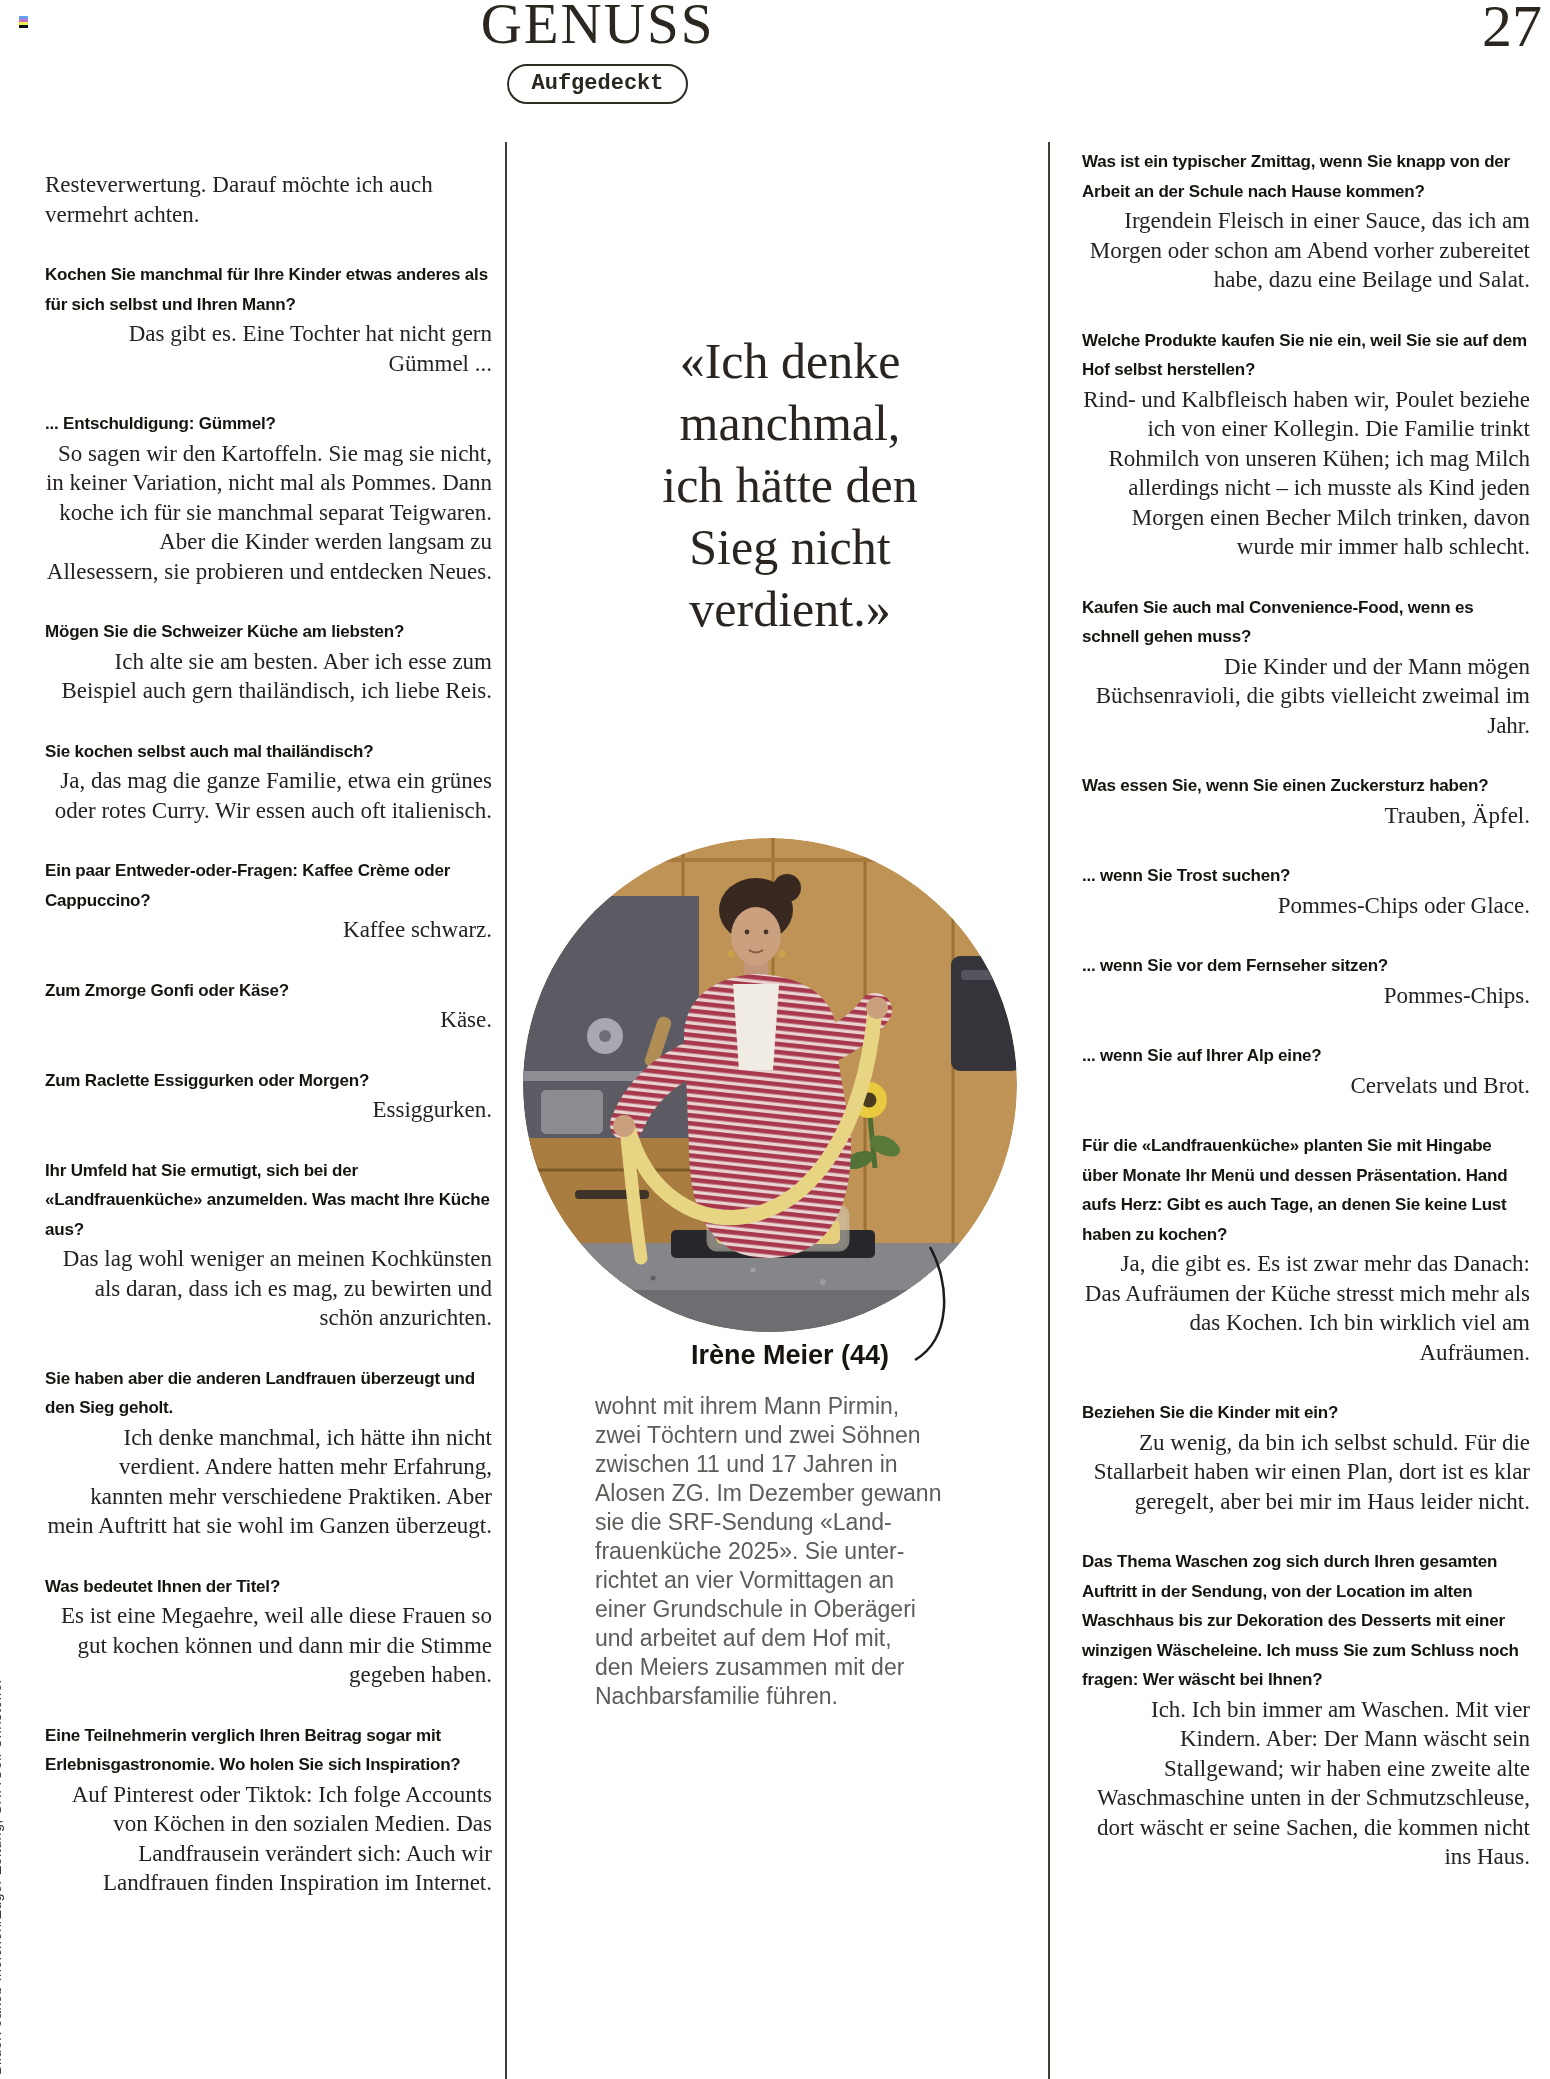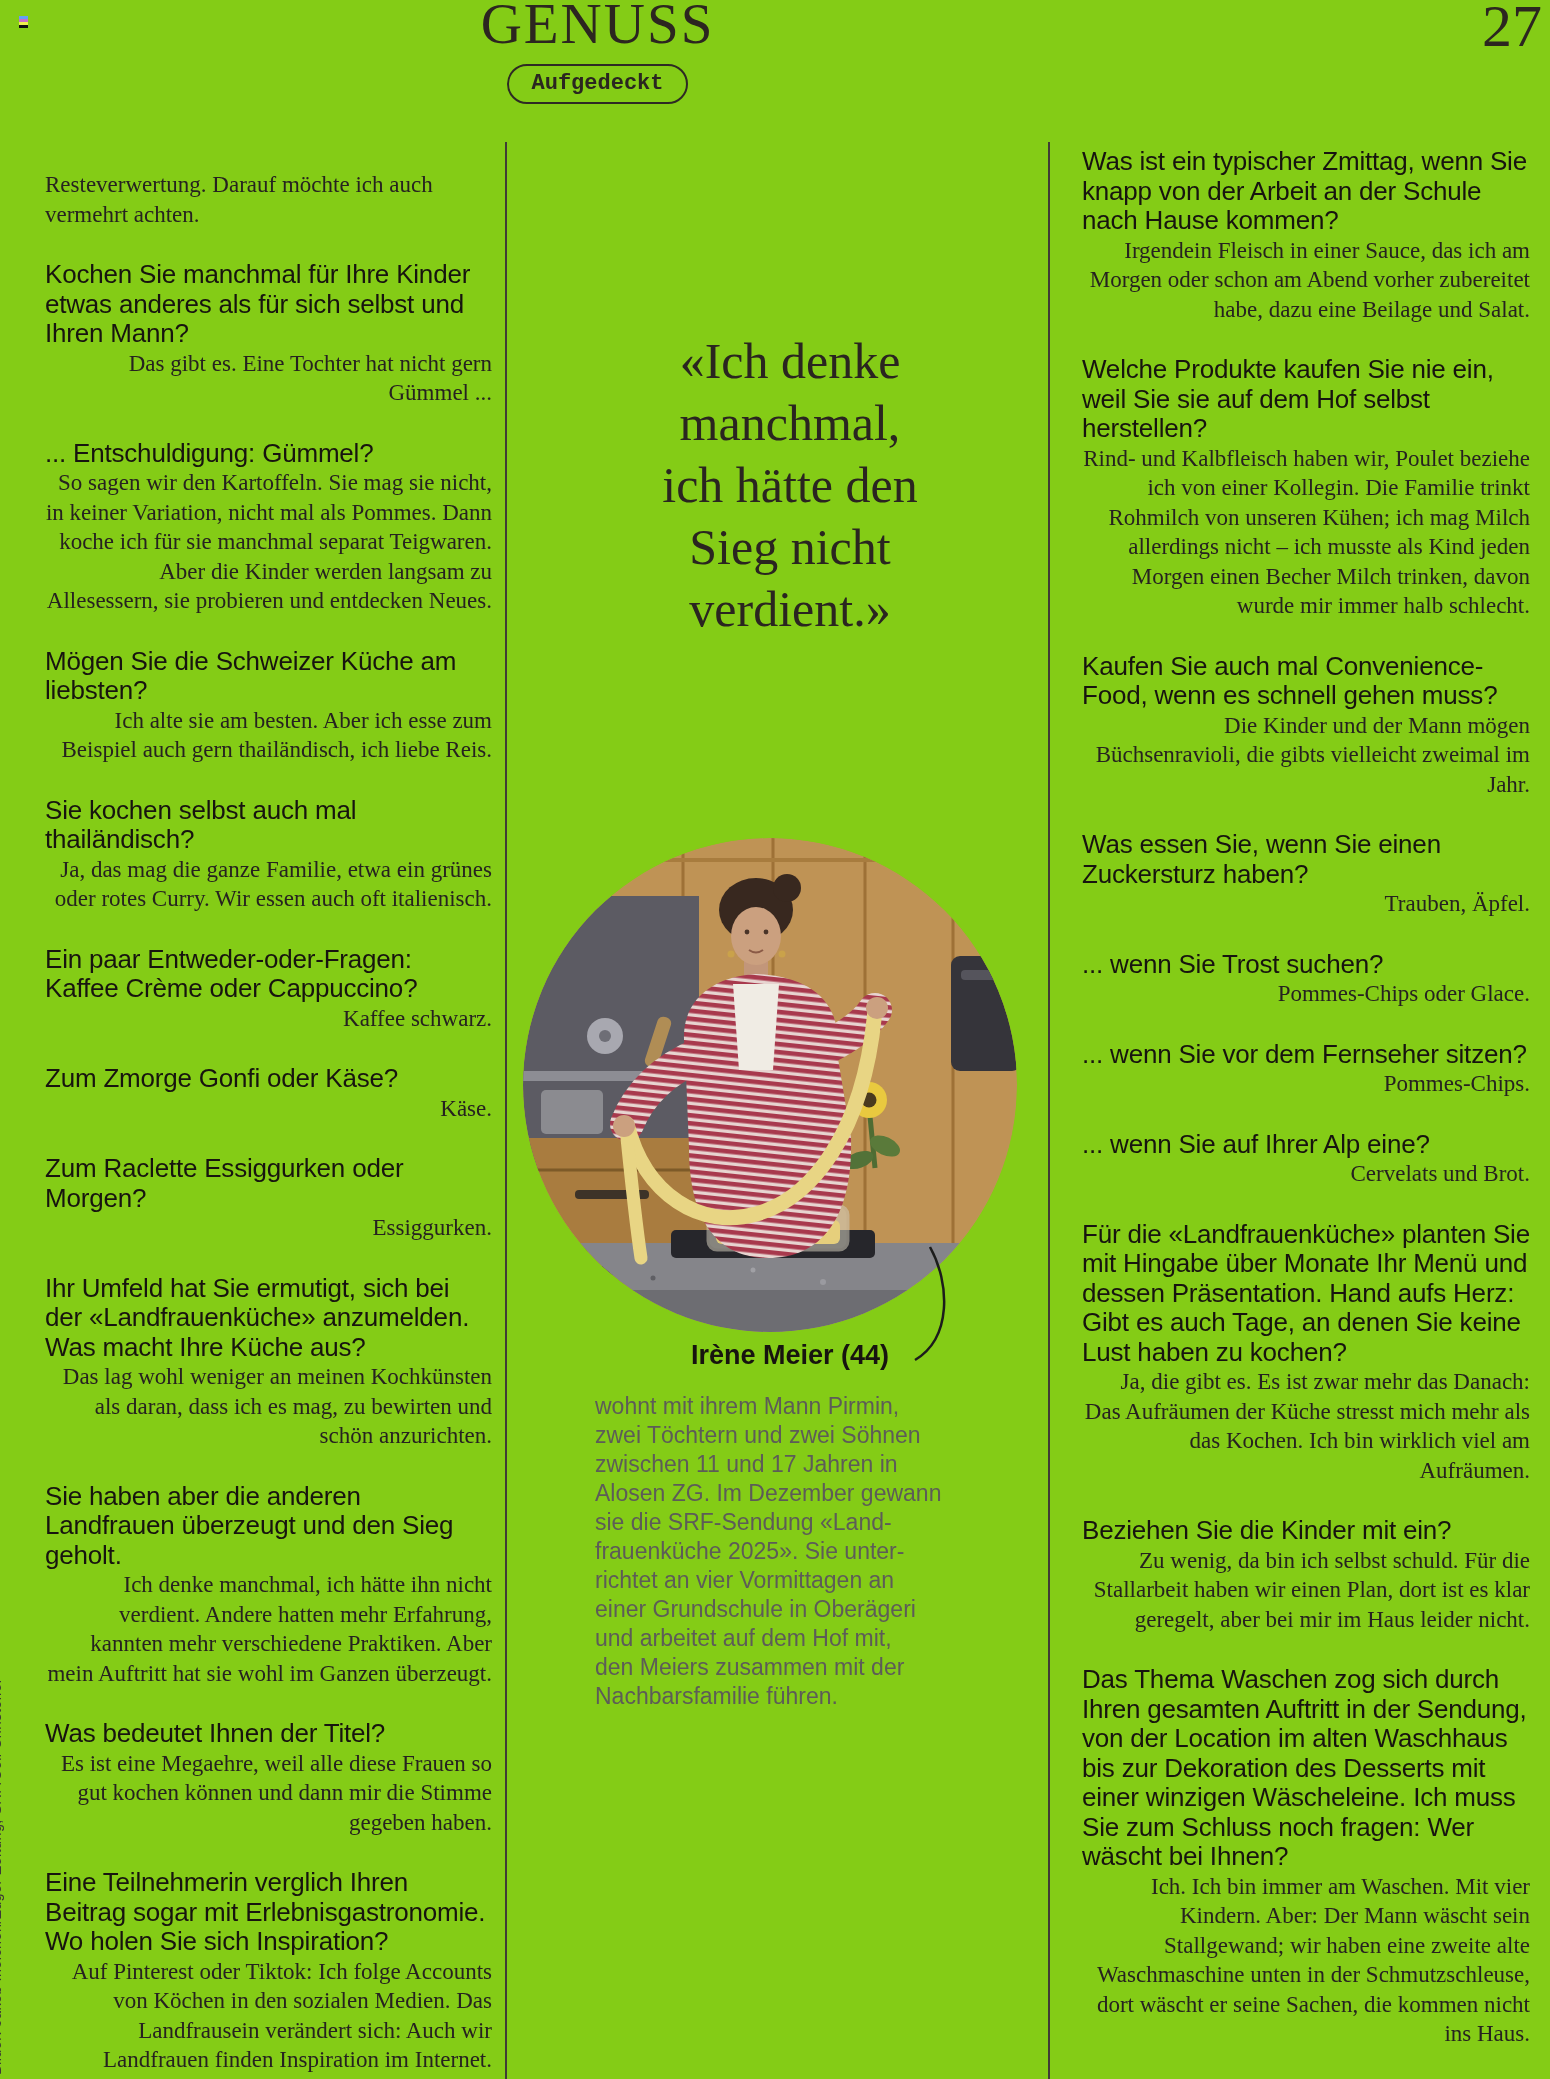--- a/index.html
+++ b/index.html
@@ -1,18 +1,18 @@
 <!DOCTYPE html>
 <html lang="de"><head>
 <meta charset="utf-8">
 <style>
   html,body{margin:0;padding:0;background:#e8e8e6;}
   #page{
     position:relative;width:1550px;height:2079px;margin:0 auto;
-    background:#84cc16;overflow:hidden;
+    background:#ffffff;overflow:hidden;
     font-family:"Liberation Serif", serif;color:#262220;
   }
   
   .reg-mark{position:absolute;left:19px;top:16px;width:9px;height:12px;display:flex;flex-direction:column;}
   .reg-mark span{flex:1;}
   .masthead{
     position:absolute;left:330px;top:-8px;width:535px;text-align:center;
     font-family:"Liberation Serif", serif;font-size:57px;line-height:64px;
     color:#2c2620;letter-spacing:2px;font-weight:normal;
   }
@@ -30,21 +30,21 @@
   .vrule{position:absolute;top:142px;width:2px;height:1937px;background:#403c36;}
   #rule-1{left:505px;}
   #rule-2{left:1048px;}
   
   .textcol{position:absolute;top:147px;height:1930px;overflow:hidden;}
   #col-left{left:8px;width:447px;margin-left:37px;}
   #col-right{left:1082px;width:448px;}
   .intro{font-size:23px;line-height:29.5px;text-align:left;margin-bottom:31px;}
   .qa{margin-bottom:31px;}
   .q{
-    font-family:"Liberation Sans", sans-serif;font-weight:normal;font-size:26px;
+    font-family:"Liberation Sans", sans-serif;font-weight:bold;font-size:17px;
     line-height:29.5px;color:#17140f;letter-spacing:-0.2px;
   }
   .a{font-size:23px;line-height:29.5px;text-align:right;color:#262220;}
   
   .pull-quote{
     position:absolute;left:545px;top:330px;width:490px;text-align:center;
     font-family:"Liberation Serif", serif;font-size:50px;line-height:62px;color:#2a2520;
     white-space:pre-line;
   }
   .photo-wrap{

